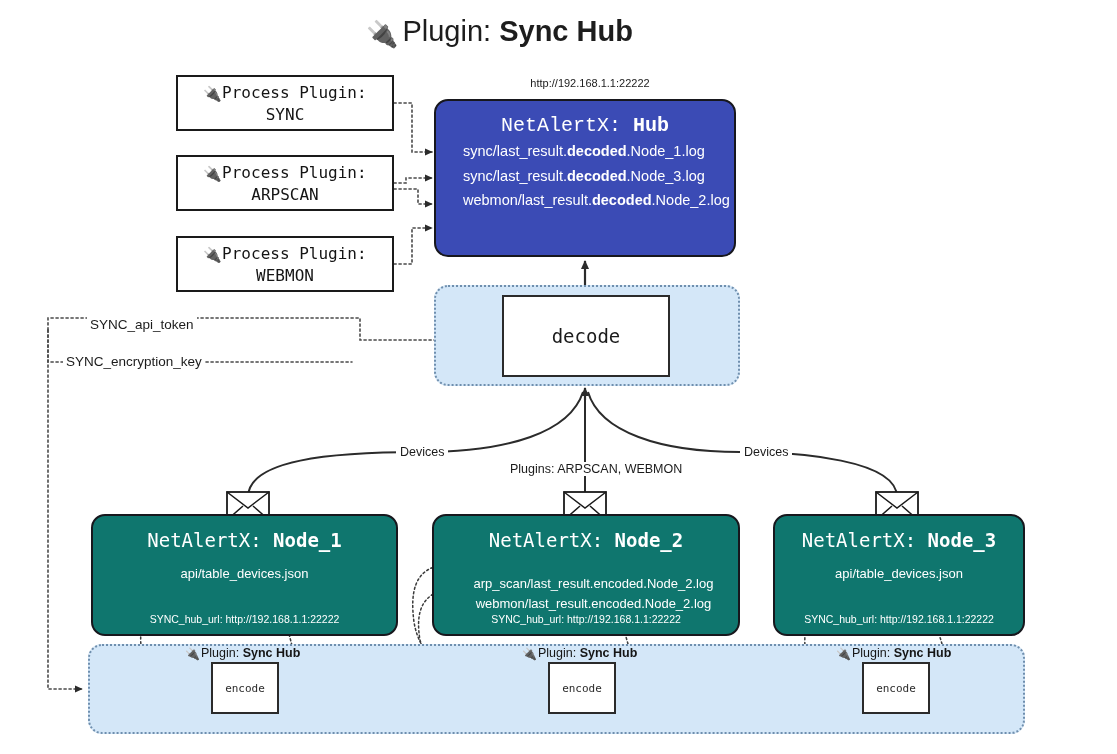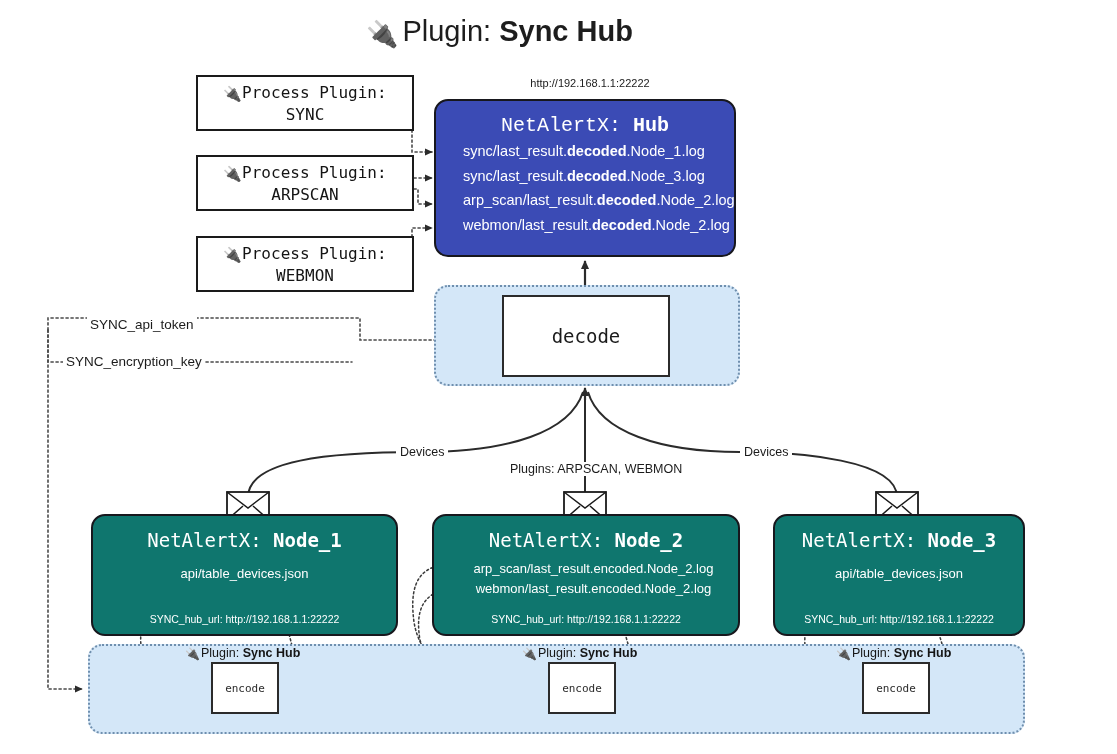--- a/index.html
+++ b/index.html
@@ -27,21 +27,21 @@
        font-family:Liberation Mono, monospace;color:#ffffff;}
   #hub .hub-title b{font-weight:bold;}
   #hub .log{margin-top:7px;padding-left:27px;font-size:14.5px;color:#ffffff;
        line-height:1.0;}
   #hub .log div{margin-bottom:10px;white-space:nowrap;}
   #hub .log b{font-weight:bold;}
 
   
   .pp{width:218px;height:56px;background:#ffffff;border:2px solid #1a1a1a;
       font-family:"DejaVu Sans Mono", monospace;font-size:16px;color:#141414;
-      text-align:center;margin-left:20px;}
+      text-align:center;}
   .pp .l1{margin-top:6px;}
   .pp .l2{margin-top:2px;}
   .pp .plug{font-size:15px;vertical-align:-1px;}
   #pp-sync{left:176px;top:75px;}
   #pp-arp{left:176px;top:155px;}
   #pp-web{left:176px;top:236px;}
 
   
   #decode-wrap{left:434px;top:285px;width:306px;height:101px;border-radius:14px;
        background:#d4e7f8;border:2px dotted #6f8fae;}
@@ -66,21 +66,21 @@
   .nodebox{border-radius:14px;background:#0f766e;border:2px solid #17171d;
       color:#ffffff;text-align:center;}
   .nodebox .nt{margin-top:13px;font-size:19px;
       font-family:"DejaVu Sans Mono", monospace;}
   .nodebox .nt b{font-weight:bold;}
   .nodebox .nl{margin-top:13px;font-size:13px;line-height:1.55;}
   .nodebox .nurl{position:absolute;left:0;width:100%;bottom:9px;font-size:10.5px;}
   #node1{left:91px;top:514px;width:307px;height:122px;}
   #node2{left:432px;top:514px;width:308px;height:122px;}
   #node3{left:773px;top:514px;width:252px;height:122px;}
-  #node2 .nl{margin-top:8px;padding-left:15px;}
+  #node2 .nl{margin-top:23px;padding-left:15px;}
 
   
   #plug-wrap{left:88px;top:644px;width:937px;height:90px;border-radius:14px;
       background:#d4e7f8;border:2px dotted #6f8fae;}
   .plabel{font-size:12.5px;color:#151515;white-space:nowrap;}
   .plabel .plug{font-size:12px;vertical-align:-1px;margin-right:1px;}
   .plabel b{font-weight:bold;}
   #plab1{left:185px;top:646px;}
   #plab2{left:522px;top:646px;}
   #plab3{left:836px;top:646px;}
@@ -186,21 +186,20 @@
   <div class="node" id="hub-url">http://192.168.1.1:22222</div>
 
   <div class="node" id="hub">
     <div class="hub-title">
       <span>NetAlertX:</span>
       <b>Hub</b>
     </div>
     <div class="log">
       <div><span>sync/last_result.</span><b>decoded</b><span>.Node_1.log</span></div>
       <div><span>sync/last_result.</span><b>decoded</b><span>.Node_3.log</span></div>
-      <div><span>arp_scan/last_result.</span><b>decoded</b><span>.Node_2.log</span></div>
       <div><span>webmon/last_result.</span><b>decoded</b><span>.Node_2.log</span></div>
     </div>
   </div>
 
   <div class="node pp" id="pp-sync">
     <div class="l1"><span class="plug">🔌</span><span>Process Plugin:</span></div>
     <div class="l2">SYNC</div>
   </div>
   <div class="node pp" id="pp-arp">
     <div class="l1"><span class="plug">🔌</span><span>Process Plugin:</span></div>

